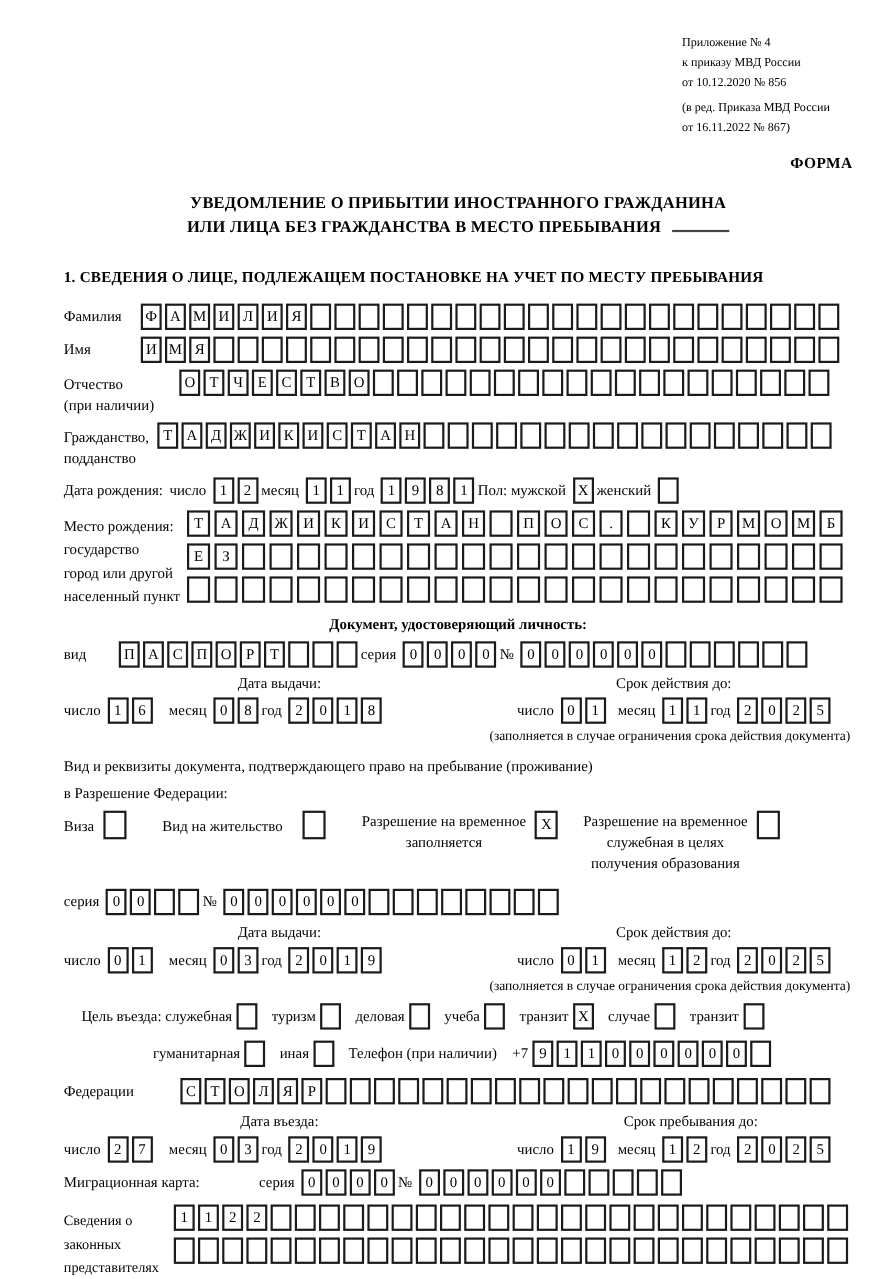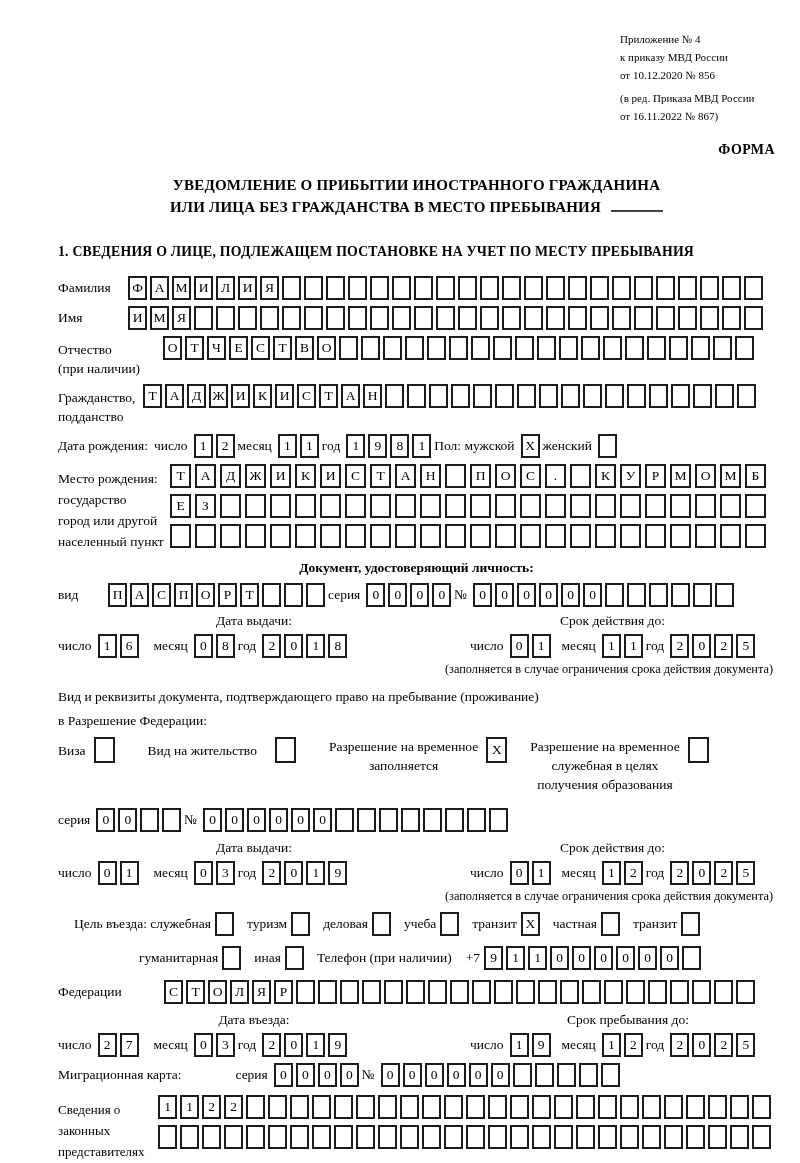--- a/index.html
+++ b/index.html
@@ -553,21 +553,21 @@
           <span class="cell"></span>
         </span>
       <span class="t">учеба</span>
       <span class="boxes">
           <span class="cell"></span>
         </span>
       <span class="t">транзит</span>
       <span class="boxes">
           <span class="cell">X</span>
         </span>
-      <span class="t">частная</span>
+      <span class="t">случае</span>
       <span class="boxes">
           <span class="cell"></span>
         </span>
       <span class="t">транзит</span>
       <span class="boxes">
           <span class="cell"></span>
         </span>
     </div>
 
     <div class="purpose" style="margin-left:65px;">

